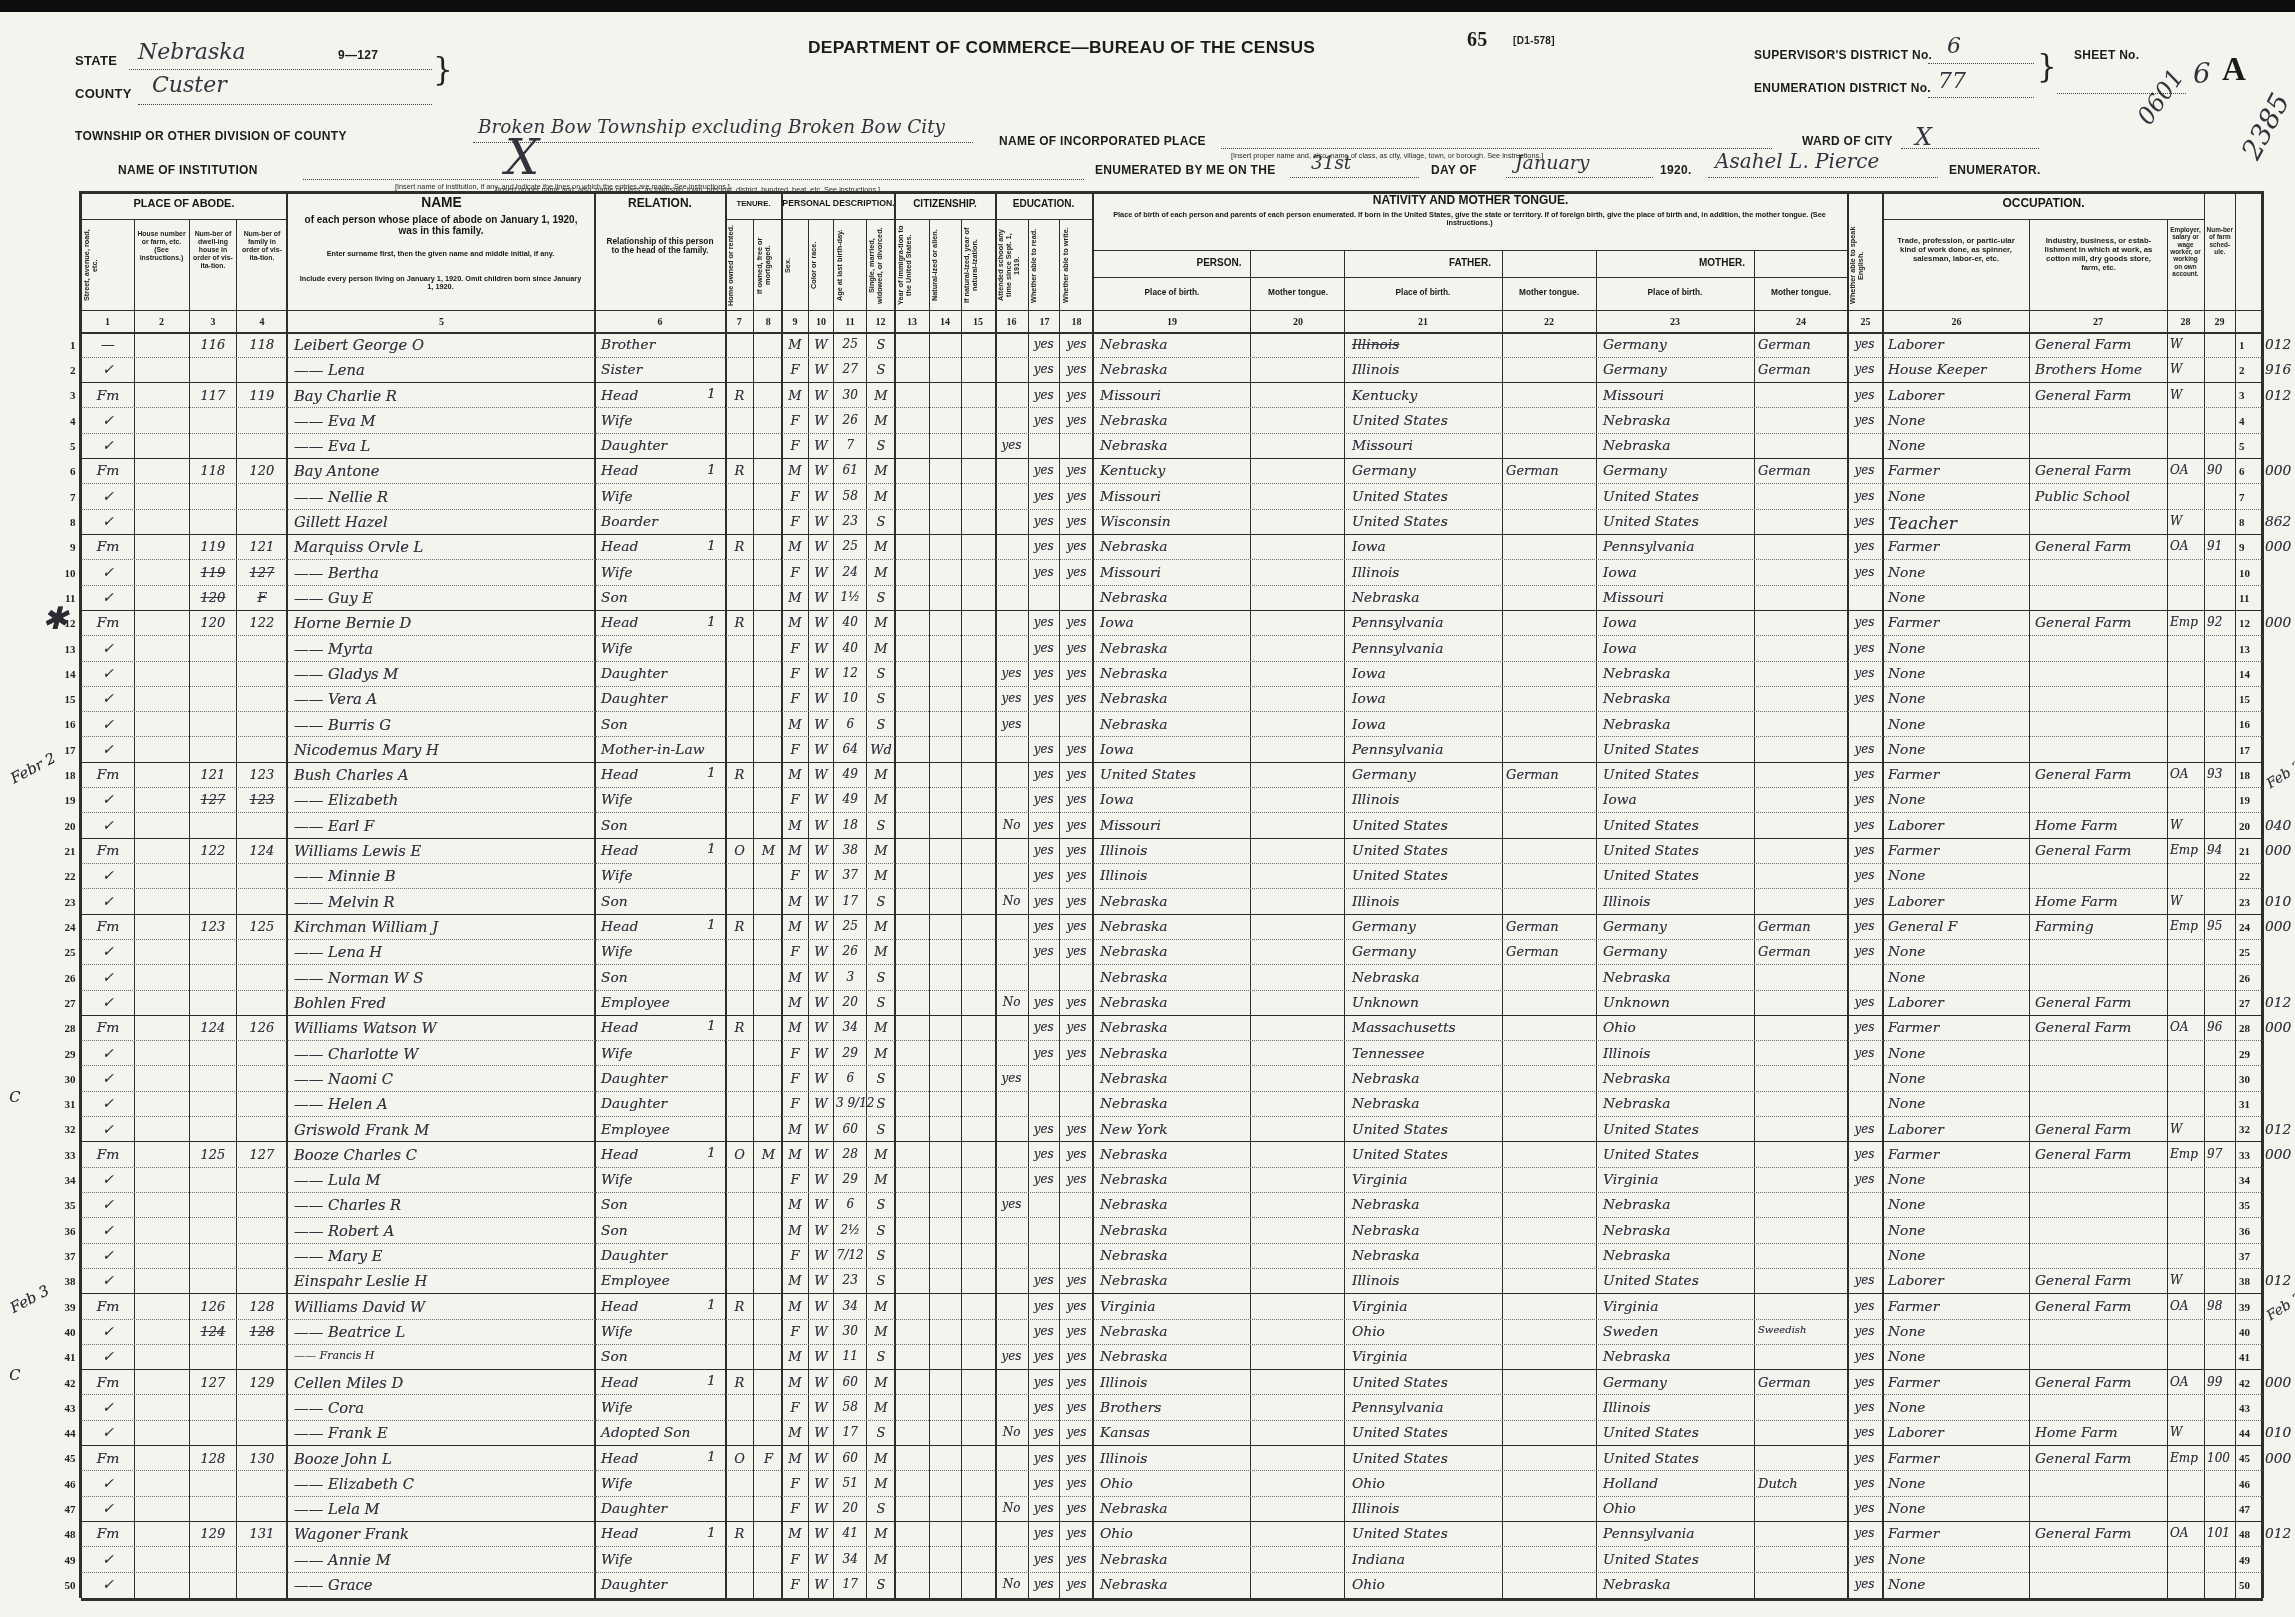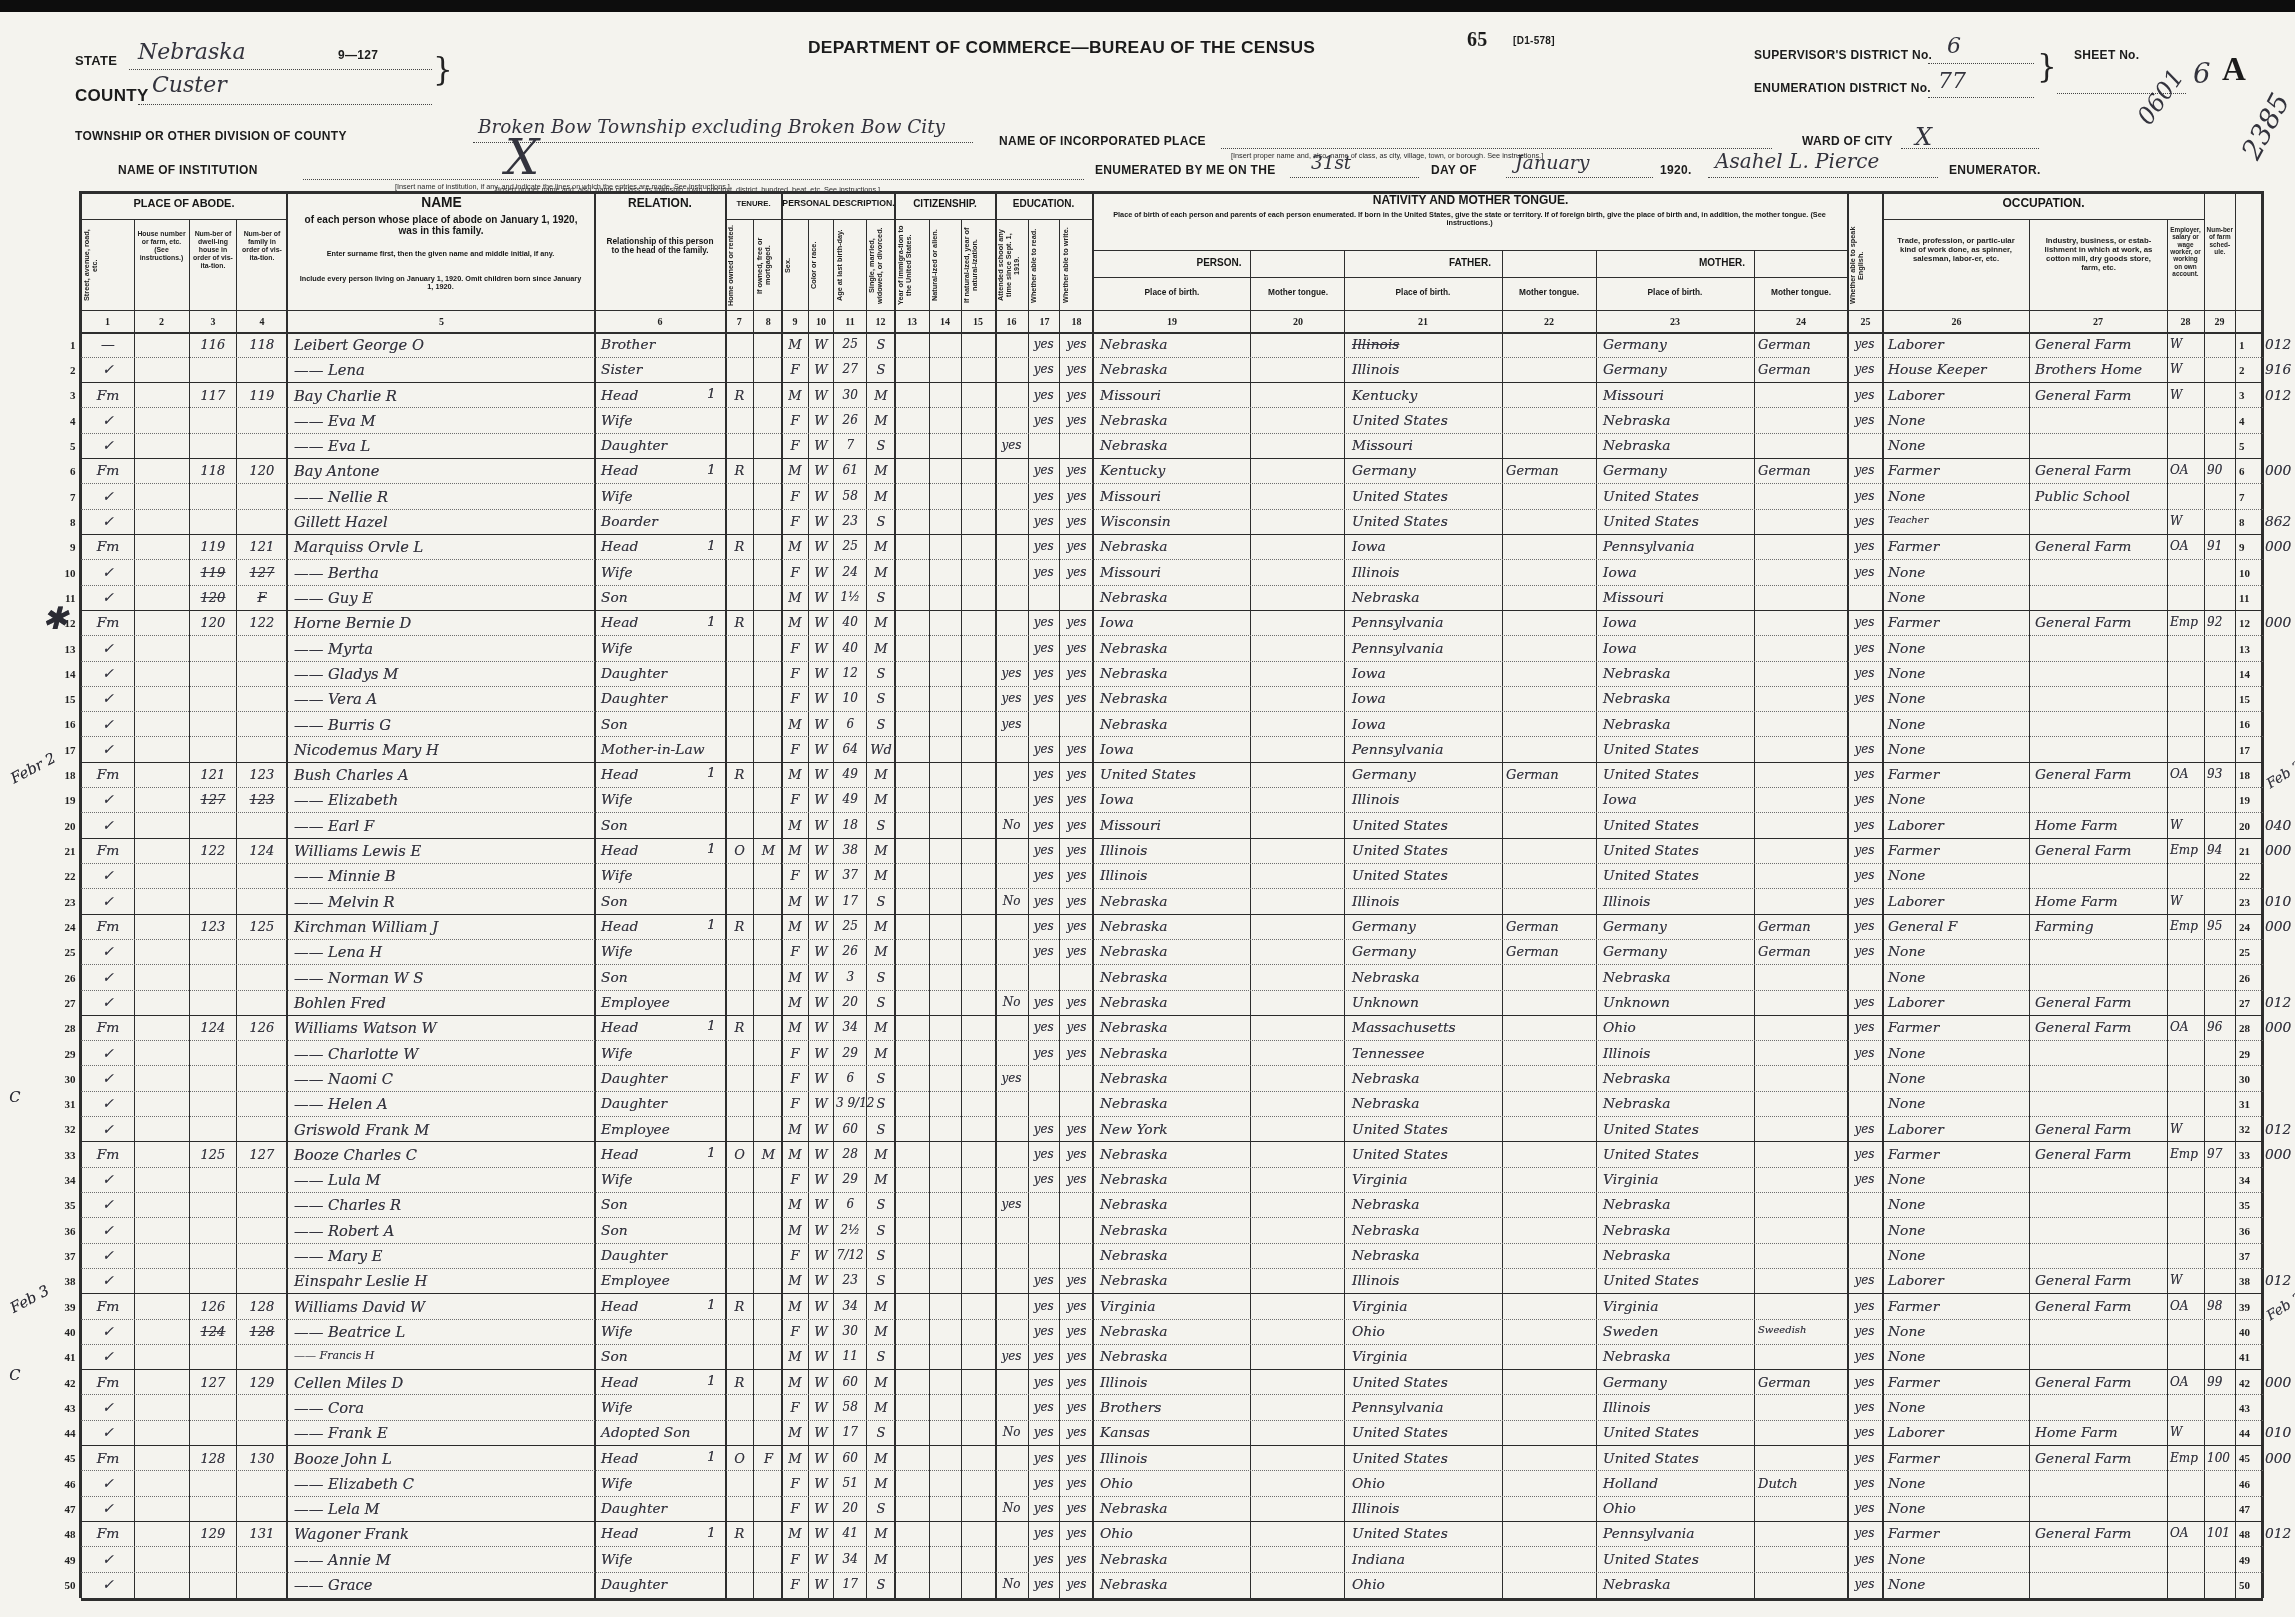--- a/index.html
+++ b/index.html
@@ -35,21 +35,21 @@
 
   <span class="prb" style="left:338px;top:48px;font-size:12px;">9—127</span>
   <span class="prb" style="left:1467px;top:27.5px;font-size:20px;font-family:'Liberation Serif',serif;">65</span>
   <span class="prb" style="left:1513px;top:35px;font-size:10px;">[D1-578]</span>
 
   <span class="prb" style="left:808px;top:37px;font-size:17.4px;">DEPARTMENT OF COMMERCE—BUREAU OF THE CENSUS</span>
 
   <span class="prb" style="left:75px;top:53px;font-size:13px;">STATE</span>
   <span class="hw" style="left:138px;top:39px;font-size:22px;">Nebraska</span>
   <div class="dotln" style="left:129px;top:68px;width:303px;"></div>
-  <span class="prb" style="left:75px;top:86px;font-size:17px;">COUNTY</span>
+  <span class="prb" style="left:75px;top:86px;font-size:13px;">COUNTY</span>
   <span class="hw" style="left:152px;top:72px;font-size:22px;">Custer</span>
   <div class="dotln" style="left:138px;top:103px;width:294px;"></div>
   <span class="brace" style="left:433px;top:51px;">}</span>
 
   <span class="prb" style="left:75px;top:129px;font-size:12px;">TOWNSHIP OR OTHER DIVISION OF COUNTY</span>
   <span class="hw" style="left:478px;top:116px;font-size:18.4px;">Broken Bow Township excluding Broken Bow City</span>
   <div class="dotln" style="left:473px;top:141px;width:500px;"></div>
   <span class="hint" style="left:496px;top:145px;margin-top:40px;">[Insert proper name and, also, name of class, as township, town, precinct, district, hundred, beat, etc.   See instructions.]</span>
 
   <span class="prb" style="left:999px;top:134px;font-size:12px;">NAME OF INCORPORATED PLACE</span>
@@ -398,21 +398,21 @@
       <div class="cell" style="left: 784px; top: 515px; width: 22px; font-size: 13px; text-align: center;">F</div>
       <div class="cell" style="left: 810px; top: 515px; width: 22px; font-size: 13px; text-align: center;">W</div>
       <div class="cell" style="left: 836px; top: 515px; width: 28.5px; font-size: 12px; text-align: center;">23</div>
       <div class="cell" style="left: 868px; top: 515px; width: 26px; font-size: 13px; text-align: center;">S</div>
       <div class="cell" style="left: 1030px; top: 515px; width: 27.5px; font-size: 12px; text-align: center;">yes</div>
       <div class="cell" style="left: 1062px; top: 515px; width: 29px; font-size: 12px; text-align: center;">yes</div>
       <div class="cell" style="left: 1100px; top: 515px; width: 143px; font-size: 13.8px; text-align: left;">Wisconsin</div>
       <div class="cell" style="left: 1352px; top: 515px; width: 143px; font-size: 13.8px; text-align: left;">United States</div>
       <div class="cell" style="left: 1603px; top: 515px; width: 143px; font-size: 13.8px; text-align: left;">United States</div>
       <div class="cell" style="left: 1849px; top: 515px; width: 31px; font-size: 12px; text-align: center;">yes</div>
-      <div class="cell" style="left: 1888px; top: 515px; width: 136px; font-size: 10px; text-align: left;">Teacher</div>
+      <div class="cell" style="left: 1888px; top: 515px; width: 136px; font-size: 17px; text-align: left;">Teacher</div>
       <div class="cell" style="left: 2035px; top: 490px; width: 127px; font-size: 13.8px; text-align: left;">Public School</div>
       <div class="cell" style="left: 2170px; top: 515px; width: 31px; font-size: 12px; text-align: left;">W</div>
       <div class="cell" style="left: 2265px; top: 515px; font-size: 13.8px; transform: none;">862</div>
       <div class="rownum" style="left: 48px; top: 541px; width: 27.5px;">9</div>
       <div class="rownum" style="left: 2239px; top: 541px; width: 22px; text-align: left;">9</div>
       <div class="cell" style="left: 83px; top: 540px; width: 50px; font-size: 13.8px; text-align: center;">Fm</div>
       <div class="cell" style="left: 191px; top: 540px; width: 44px; font-size: 13px; text-align: center;">119</div>
       <div class="cell" style="left: 239px; top: 540px; width: 46px; font-size: 13px; text-align: center;">121</div>
       <div class="cell" style="left: 294px; top: 540px; width: 294px; font-size: 14.7px; text-align: left;">Marquiss Orvle L</div>
       <div class="cell" style="left: 601px; top: 540px; width: 119px; font-size: 13.8px; text-align: left;">Head</div>

